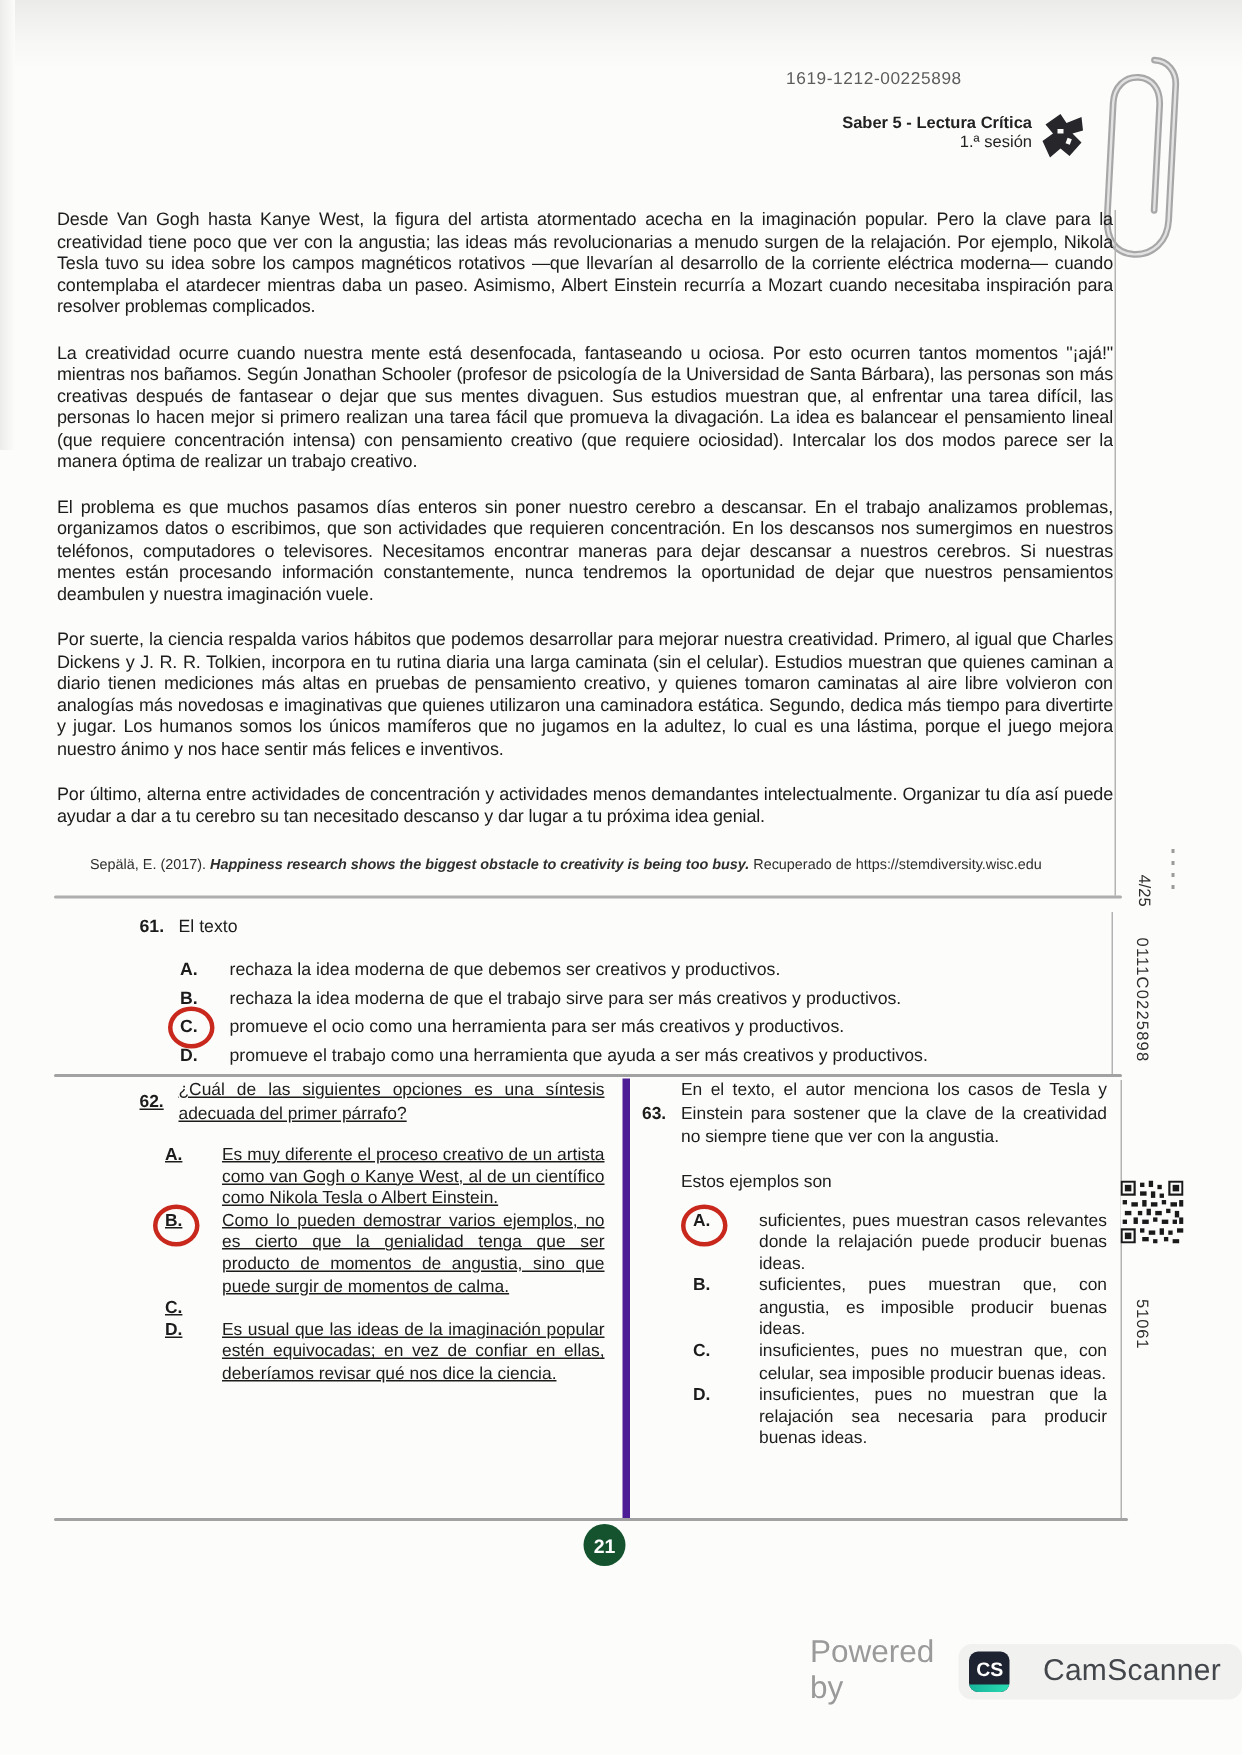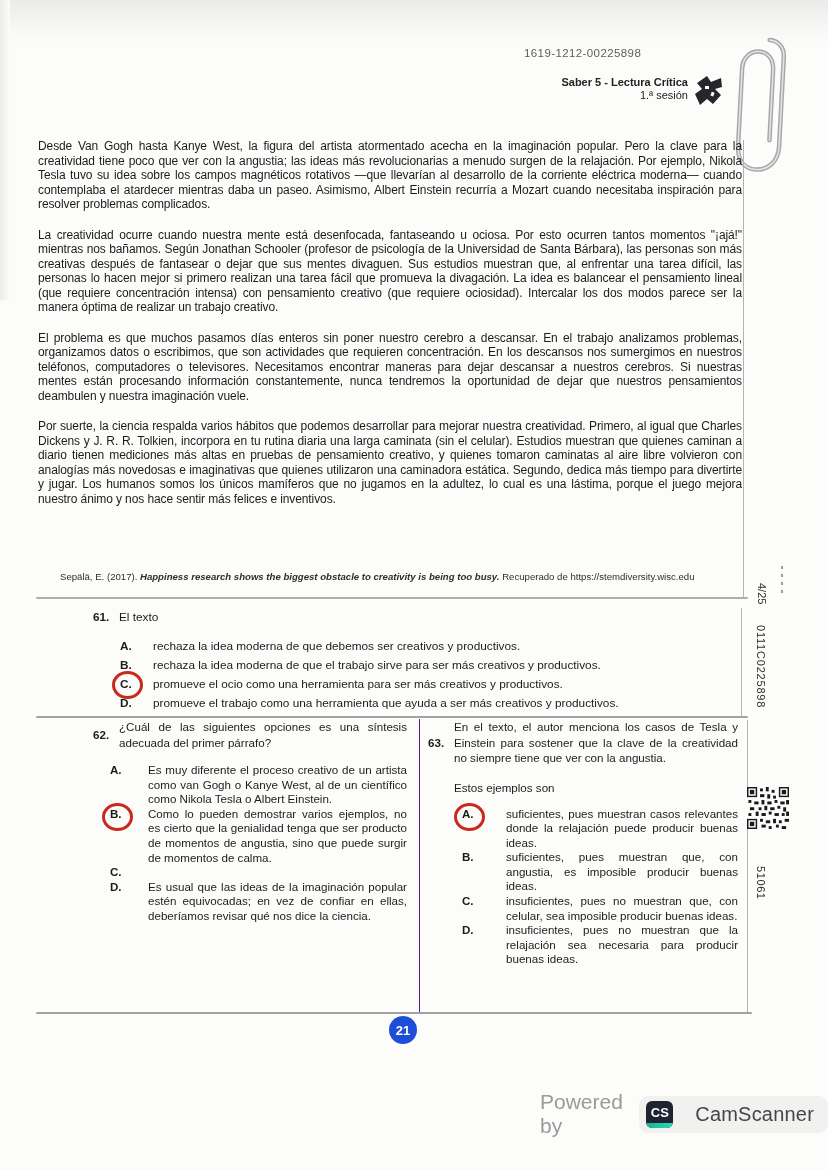--- a/index.html
+++ b/index.html
@@ -53,37 +53,37 @@
 
   .q61{position:absolute;left:38px;top:610px;width:704px;padding-left:55px;box-sizing:border-box;
     font-size:11.8px;line-height:14px;}
   .q61 .opts{margin:13px 0 0 27px;}
   .q61 .opt{line-height:19px;}
   .q61 .opt-letter{width:33px;}
 
   .two-col{position:absolute;left:38px;top:719px;width:710px;height:293px;display:flex;
     font-size:11.6px;}
   .col62{width:382px;flex:0 0 382px;box-sizing:border-box;padding:0 12px 0 55px;
-    border-right:1px solid #4c1d95;}
+    border-right:5px solid #4c1d95;text-decoration:underline;}
   .col63{flex:1;box-sizing:border-box;padding:0 10px 0 8px;}
   .two-col .q-head{line-height:15.5px;}
   .two-col .q-stem{text-align:justify;}
   .col62 .opts{margin:13px 0 0 17px;}
   .col62 .opt{line-height:14.6px;}
   .col62 .opt-letter{width:38px;}
   .col62 .opt-text{text-align:justify;}
   .col63 .opts{margin:13px 0 0 34px;}
   .col63 .opt{line-height:14.6px;}
   .col63 .opt-letter{width:44px;}
   .col63 .opt-text{text-align:justify;}
   .stem2{margin:15px 0 0 26px;}
 
   
   .page-badge{position:absolute;left:389px;top:1016px;width:28px;height:28px;border-radius:50%;
-    background:#1d4ed8;color:#fff;font-weight:bold;font-size:13px;
+    background:#14532d;color:#fff;font-weight:bold;font-size:13px;
     display:flex;align-items:center;justify-content:center;}
   .powered{position:absolute;left:540px;top:1090px;display:flex;align-items:center;gap:14px;}
   .powered-label{font-size:21px;color:#9a9a9a;}
   .cs-pill{display:flex;align-items:center;gap:22px;background:#f1f1f0;border-radius:9px;
     padding:5px 14px 5px 7px;}
   .cs-icon{width:27px;height:27px;border-radius:6px;background:#1d2330;color:#fff;
     font-weight:bold;font-size:13px;display:flex;align-items:center;justify-content:center;
     position:relative;overflow:hidden;}
   .cs-icon::after{content:"";position:absolute;left:0;right:0;bottom:0;height:5px;
     background:linear-gradient(90deg,#17b39a,#2adbb2);}
@@ -126,20 +126,21 @@
       <rect x="11" y="12" width="4" height="3" fill="#fcfcfb"></rect>
       <rect x="17" y="18" width="3" height="4" fill="#fcfcfb" transform="rotate(20 18 20)"></rect>
     </svg>
   </div>
 
   <div class="passage">
     <p>Desde Van Gogh hasta Kanye West, la figura del artista atormentado acecha en la imaginación popular. Pero la clave para la creatividad tiene poco que ver con la angustia; las ideas más revolucionarias a menudo surgen de la relajación. Por ejemplo, Nikola Tesla tuvo su idea sobre los campos magnéticos rotativos —que llevarían al desarrollo de la corriente eléctrica moderna— cuando contemplaba el atardecer mientras daba un paseo. Asimismo, Albert Einstein recurría a Mozart cuando necesitaba inspiración para resolver problemas complicados.</p>
     <p>La creatividad ocurre cuando nuestra mente está desenfocada, fantaseando u ociosa. Por esto ocurren tantos momentos "¡ajá!" mientras nos bañamos. Según Jonathan Schooler (profesor de psicología de la Universidad de Santa Bárbara), las personas son más creativas después de fantasear o dejar que sus mentes divaguen. Sus estudios muestran que, al enfrentar una tarea difícil, las personas lo hacen mejor si primero realizan una tarea fácil que promueva la divagación. La idea es balancear el pensamiento lineal (que requiere concentración intensa) con pensamiento creativo (que requiere ociosidad). Intercalar los dos modos parece ser la manera óptima de realizar un trabajo creativo.</p>
     <p>El problema es que muchos pasamos días enteros sin poner nuestro cerebro a descansar. En el trabajo analizamos problemas, organizamos datos o escribimos, que son actividades que requieren concentración. En los descansos nos sumergimos en nuestros teléfonos, computadores o televisores. Necesitamos encontrar maneras para dejar descansar a nuestros cerebros. Si nuestras mentes están procesando información constantemente, nunca tendremos la oportunidad de dejar que nuestros pensamientos deambulen y nuestra imaginación vuele.</p>
     <p>Por suerte, la ciencia respalda varios hábitos que podemos desarrollar para mejorar nuestra creatividad. Primero, al igual que Charles Dickens y J. R. R. Tolkien, incorpora en tu rutina diaria una larga caminata (sin el celular). Estudios muestran que quienes caminan a diario tienen mediciones más altas en pruebas de pensamiento creativo, y quienes tomaron caminatas al aire libre volvieron con analogías más novedosas e imaginativas que quienes utilizaron una caminadora estática. Segundo, dedica más tiempo para divertirte y jugar. Los humanos somos los únicos mamíferos que no jugamos en la adultez, lo cual es una lástima, porque el juego mejora nuestro ánimo y nos hace sentir más felices e inventivos.</p>
+    <p>Por último, alterna entre actividades de concentración y actividades menos demandantes intelectualmente. Organizar tu día así puede ayudar a dar a tu cerebro su tan necesitado descanso y dar lugar a tu próxima idea genial.</p>
   </div>
   <div class="citation">
     <span>Sepälä, E. (2017). </span><i>Happiness research shows the biggest obstacle to creativity is being too busy.</i><span> Recuperado de https://stemdiversity.wisc.edu</span>
   </div>
 
   <div class="vline" style="left:743px;top:140px;height:457px;"></div>
   <div class="rule" style="left:36px;top:597px;width:712px;"></div>
 
   <div class="q61">
     <div class="q-head">

